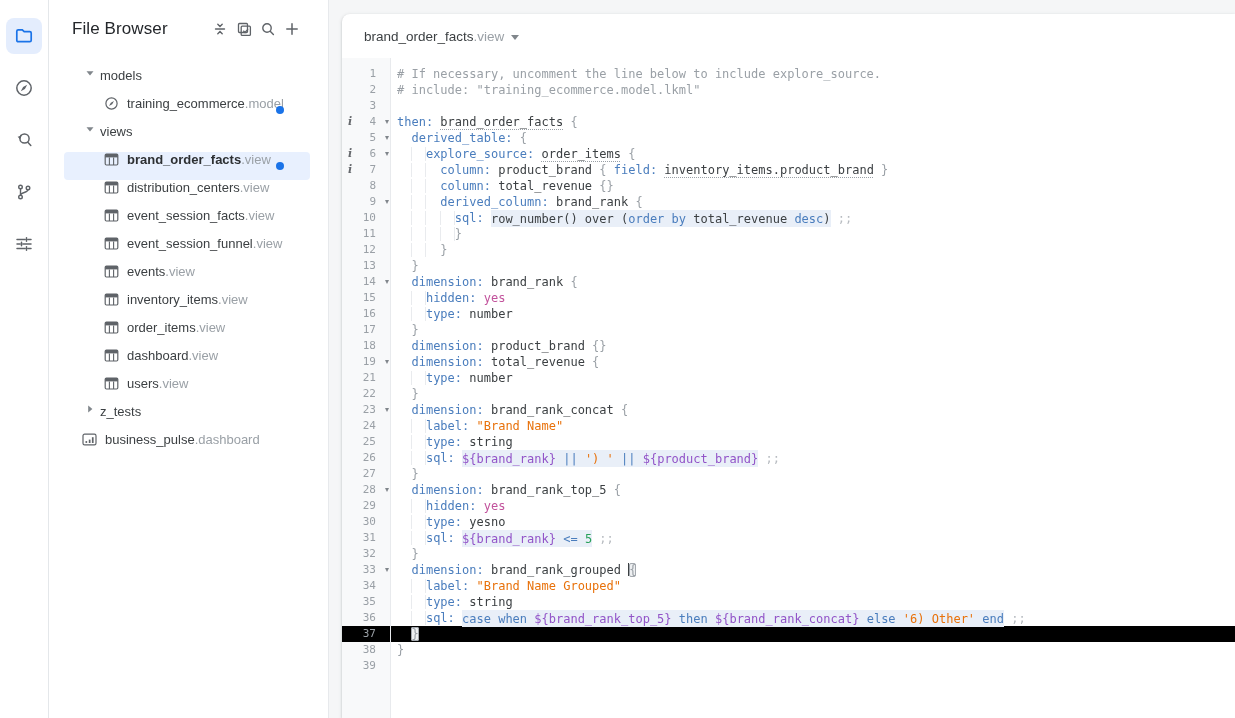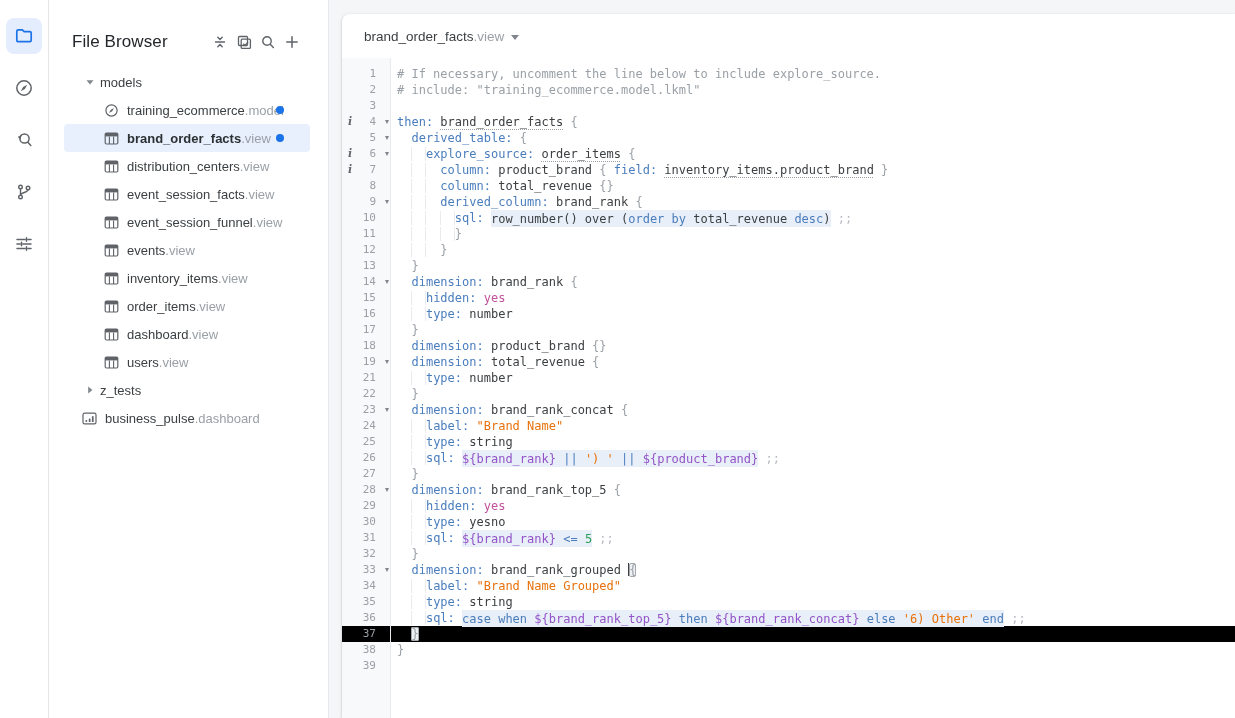--- a/index.html
+++ b/index.html
@@ -18,26 +18,26 @@
     width:36px; height:36px; margin-bottom:16px; border-radius:8px;
     display:flex; align-items:center; justify-content:center; cursor:pointer;
   }
   .rail-item.active { background:#e4edfd; }
   .rail-item svg { display:block; }
   
   .sidebar {
     position:absolute; left:49px; top:0; bottom:0; width:280px;
     background:#fff; border-right:1px solid #e7e9ec; z-index:4;
   }
-  .fb-header { display:flex; align-items:flex-end; height:52px; padding:6px 26px 0 23px; }
+  .fb-header { display:flex; align-items:center; height:52px; padding:6px 26px 0 23px; }
   .fb-title { font-size:17px; font-weight:500; color:#24272b; letter-spacing:.1px; flex:1; }
   .fb-actions { display:flex; align-items:center; gap:4px; }
   .fb-actions .act { width:20px; height:20px; display:flex; align-items:center; justify-content:center; cursor:pointer; }
   .tree { margin-top:16px; }
-  .tree-row { position:relative; height:28px; display:flex; align-items:center; cursor:pointer; }
+  .tree-row { position:relative; height:28px; display:flex; align-items:flex-start; cursor:pointer; }
   .tree-row .sel-bg { position:absolute; left:15px; right:18px; top:0; bottom:0; background:#e8f0fe; border-radius:4px; }
   .tree-row > * { position:relative; }
   .tree-row .caret { width:20px; margin-left:31px; display:flex; align-items:center; justify-content:center; }
   .tree-row.lvl1 { padding-left:55px; }
   .tree-row.lvl0file { padding-left:33px; }
   .tree-row .ticon { width:15px; height:15px; margin-right:8px; display:flex; align-items:center; }
   .tree-row .lbl { font-size:13px; color:#3c4043; white-space:nowrap; }
   .tree-row .lbl .ext { color:#9aa0a6; }
   .tree-row.selected .lbl .nm { font-weight:700; color:#2d3033; }
   .dot { position:absolute; right:44px; top:50%; width:8px; height:8px; margin-top:-4px; border-radius:50%; background:#1a73e8; }
@@ -191,20 +191,28 @@
       <div class="tree-row lvl1">
         <span class="ticon">
           <svg width="15" height="15" viewBox="0 0 15 15">
             <circle cx="7.5" cy="7.5" r="5.6" fill="none" stroke="#5f6368" stroke-width="1.2"></circle>
             <path d="M10 5l-1.8 3.2L5 10l1.8-3.2z" fill="#5f6368"></path>
           </svg>
         </span>
         <span class="lbl"><span class="nm">training_ecommerce</span><span class="ext">.model</span></span>
         <span class="dot"></span>
       </div>
+      <div class="tree-row">
+        <span class="caret">
+          <svg width="10" height="10" viewBox="0 0 10 10">
+            <path d="M1.5 3.2h7L5 7.4z" fill="#80868b"></path>
+          </svg>
+        </span>
+        <span class="lbl"><span class="nm">views</span><span class="ext"></span></span>
+      </div>
       <div class="tree-row lvl1 selected">
         <span class="sel-bg"></span>
         <span class="ticon">
           <svg width="15" height="15" viewBox="0 0 15 15">
             <rect x="1.2" y="2" width="12.6" height="11" rx="1.2" fill="none" stroke="#5f6368" stroke-width="1.2"></rect>
             <rect x="1.2" y="2" width="12.6" height="3.4" fill="#5f6368"></rect>
             <path d="M5.4 5.4V13M9.6 5.4V13" stroke="#5f6368" stroke-width="1.1"></path>
           </svg>
         </span>
         <span class="lbl"><span class="nm">brand_order_facts</span><span class="ext">.view</span></span>

